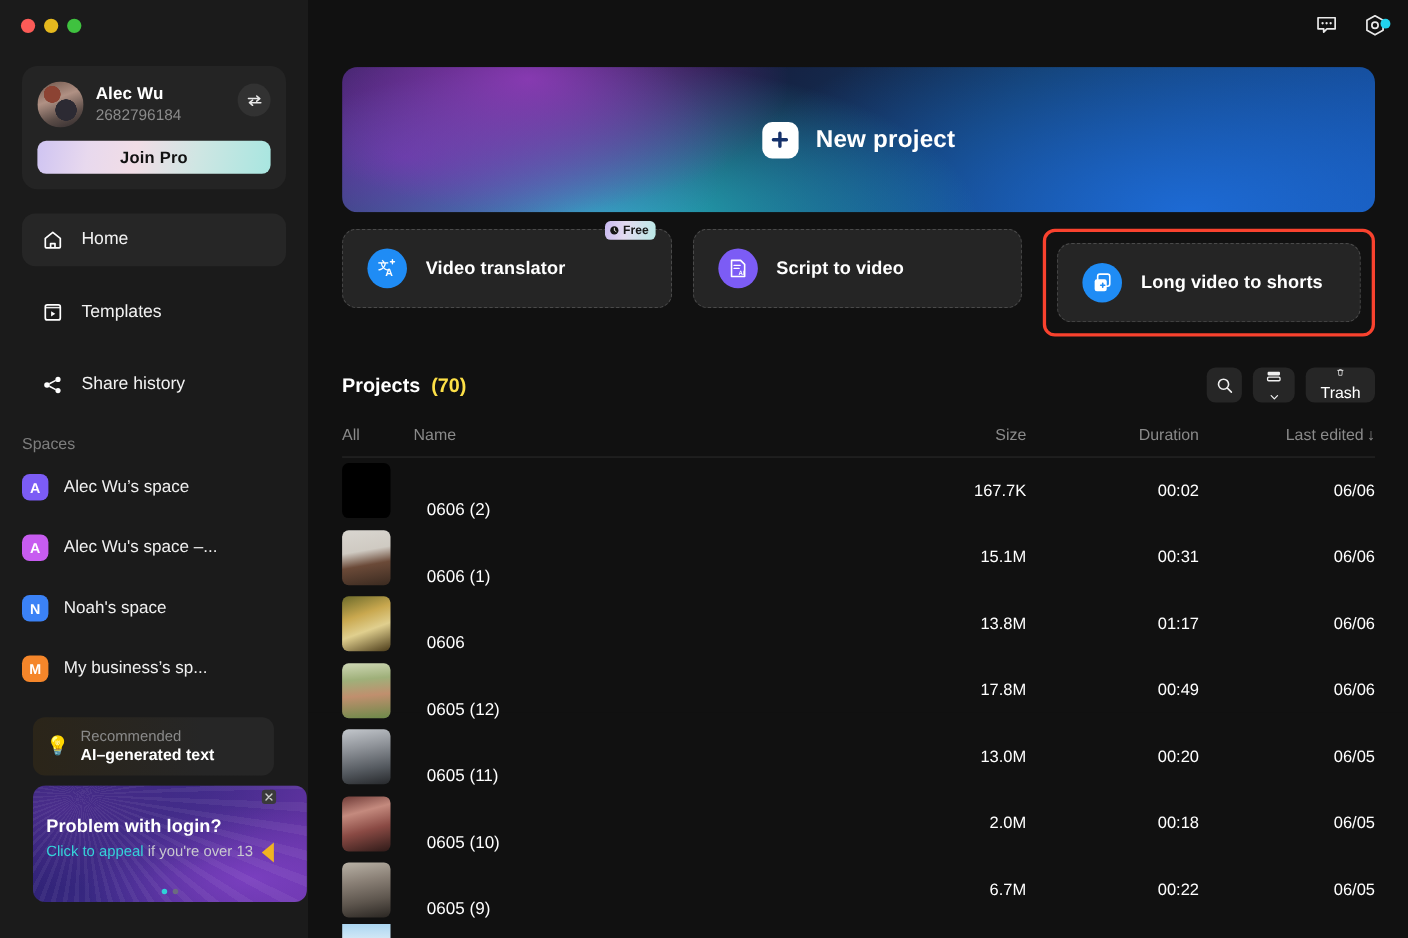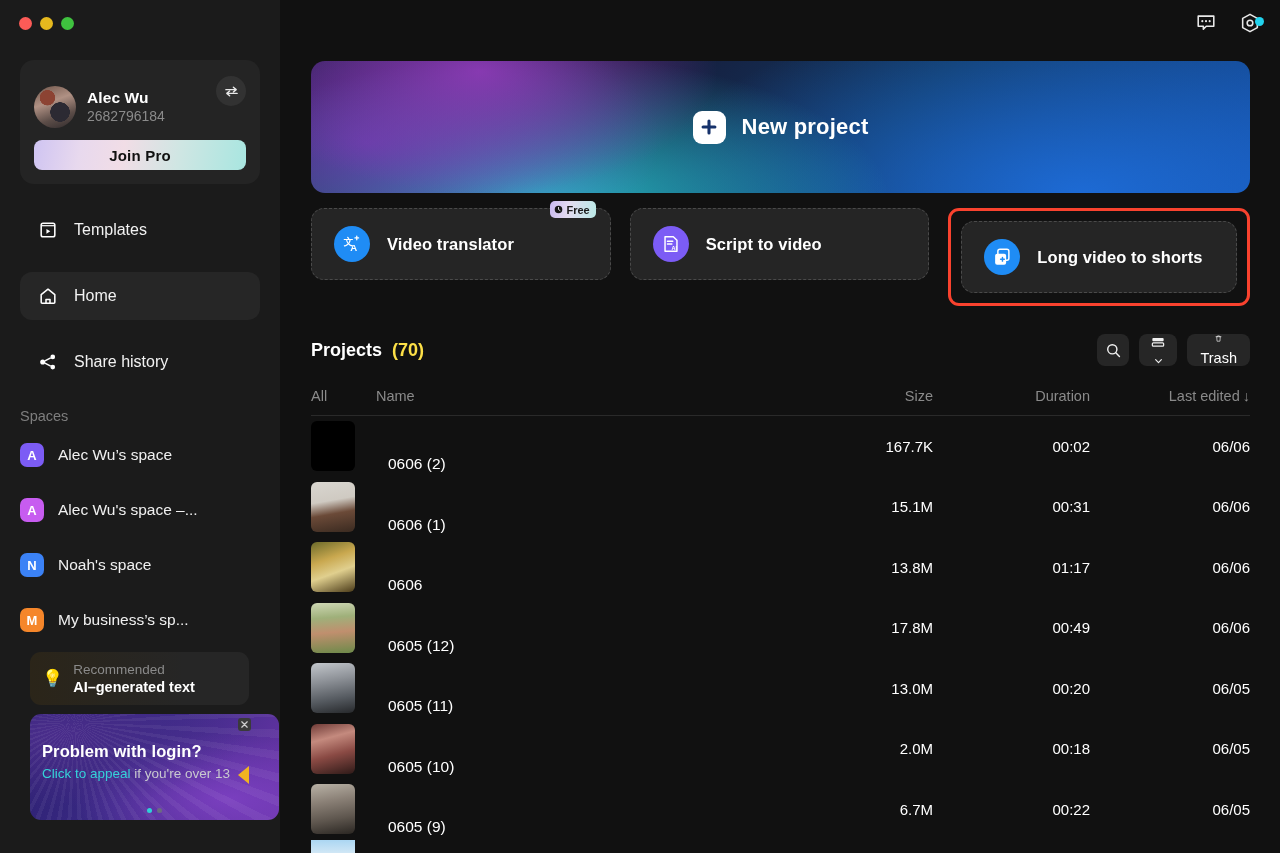--- a/index.html
+++ b/index.html
@@ -39,21 +39,21 @@
   .dot.yellow { background: #e6b91e; }
   .dot.green { background: #3fc23f; }
 
   .user-card {
     margin: 14px 20px 0 20px;
     background: #242424;
     border-radius: 14px;
     padding: 14px 14px 14px 14px;
     position: relative;
   }
-  .user-top { display: flex; align-items: center; margin-top: 12px; }
+  .user-top { display: flex; align-items: center; }
   .avatar {
     width: 42px; height: 42px; border-radius: 50%;
     flex: 0 0 42px;
     background:
       radial-gradient(circle at 32% 28%, #8c4333 0 18%, transparent 19%),
       radial-gradient(circle at 62% 62%, #2c2a33 0 26%, transparent 27%),
       linear-gradient(160deg, #6d5348 0%, #b09184 38%, #5c4d48 70%, #2f2a2c 100%);
     overflow: hidden;
   }
   .user-meta { margin-left: 11px; line-height: 1.18; }
@@ -334,39 +334,39 @@
         <svg width="15" height="15" viewBox="0 0 16 16">
           <path d="M2 6 H12 M10 3.5 L13 6 L10 8.5" stroke="#e8e8e8" stroke-width="1.5" fill="none" stroke-linecap="round" stroke-linejoin="round"></path>
           <path d="M14 10 H4 M6 7.5 L3 10 L6 12.5" stroke="#e8e8e8" stroke-width="1.5" fill="none" stroke-linecap="round" stroke-linejoin="round"></path>
         </svg>
       </div>
       <div class="join-pro">Join Pro</div>
     </div>
 
     <div class="nav">
 
+      <div class="nav-item active">
+        <span class="nav-icon">
+          <svg width="20" height="20" viewBox="0 0 22 22">
+            <path d="M3.5 9.5 L11 3.5 L18.5 9.5 V18 a1 1 0 0 1-1 1 H4.5 a1 1 0 0 1-1-1 Z" fill="none" stroke="#fff" stroke-width="1.7" stroke-linejoin="round"></path>
+            <path d="M8.8 19 v-4.2 h4.4 V19" fill="none" stroke="#fff" stroke-width="1.7" stroke-linejoin="round"></path>
+          </svg>
+        </span>
+        <span>Home</span>
+      </div>
+
       <div class="nav-item">
         <span class="nav-icon">
           <svg width="20" height="20" viewBox="0 0 22 22">
             <rect x="3.5" y="3.5" width="15" height="15" rx="2" fill="none" stroke="#fff" stroke-width="1.7"></rect>
             <path d="M3.5 6.2 h15" stroke="#fff" stroke-width="1.5" opacity=".9"></path>
             <path d="M9.3 9.8 l4.2 2.6 l-4.2 2.6 Z" fill="#fff"></path>
           </svg>
         </span>
         <span>Templates</span>
-      </div>
-
-      <div class="nav-item active">
-        <span class="nav-icon">
-          <svg width="20" height="20" viewBox="0 0 22 22">
-            <path d="M3.5 9.5 L11 3.5 L18.5 9.5 V18 a1 1 0 0 1-1 1 H4.5 a1 1 0 0 1-1-1 Z" fill="none" stroke="#fff" stroke-width="1.7" stroke-linejoin="round"></path>
-            <path d="M8.8 19 v-4.2 h4.4 V19" fill="none" stroke="#fff" stroke-width="1.7" stroke-linejoin="round"></path>
-          </svg>
-        </span>
-        <span>Home</span>
       </div>
 
       <div class="nav-item">
         <span class="nav-icon">
           <svg width="20" height="20" viewBox="0 0 22 22">
             <circle cx="16.2" cy="5.4" r="2.6" fill="#fff"></circle>
             <circle cx="5.2" cy="11" r="2.8" fill="#fff"></circle>
             <circle cx="16.2" cy="16.6" r="2.6" fill="#fff"></circle>
             <path d="M7.6 9.7 L14 6.4 M7.6 12.3 L14 15.6" stroke="#fff" stroke-width="1.6"></path>
           </svg>

